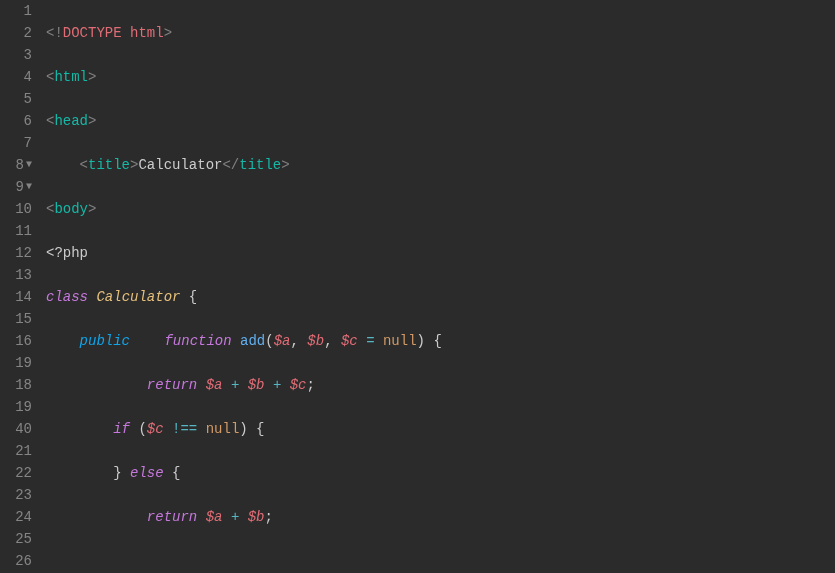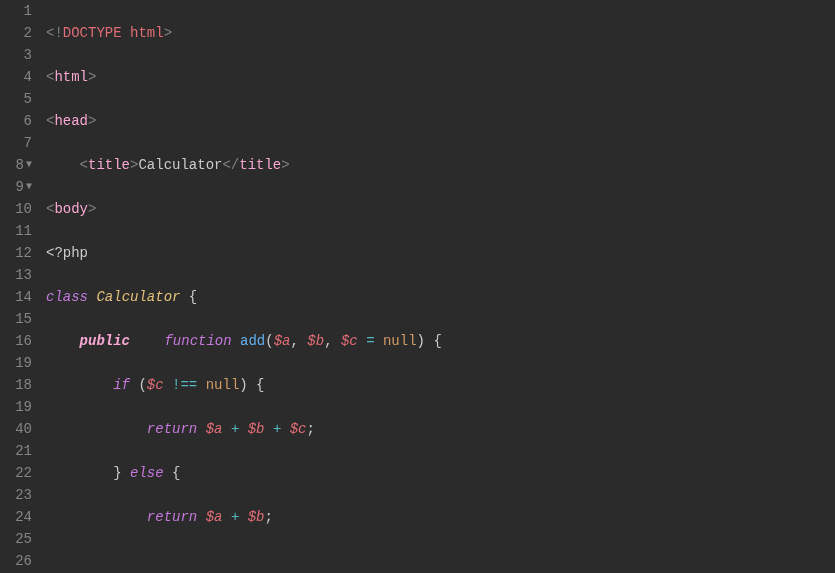--- a/index.html
+++ b/index.html
@@ -21,25 +21,25 @@
   padding: 0 10px 0 6px;
   user-select: none;
   width: 42px;
   flex-shrink: 0;
 }
 .gutter .ln { display: flex; justify-content: flex-end; align-items: center; height: 22px; }
 .fold { color: #858585; margin-left: 2px; font-size: 10px; }
 .code { flex: 1; padding-left: 4px; white-space: pre; }
 .code .line { height: 22px; }
 .tag-bracket { color: #808080; }
-.tag-name { color: #f9a8d4; }
+.tag-name { color: #14b8a6; }
 .doctype { color: #e06c75; }
 .php-open { color: #cccccc; }
 .keyword { color: #c678dd; font-style: italic; text-align: right; }
-.keyword-public { color: #f9a8d4; font-style: italic; font-weight: bold; }
+.keyword-public { color: #0ea5e9; font-style: italic; }
 .keyword-func { color: #c678dd; font-style: italic; margin-left: 26px; }
 .class-name { color: #e5c07b; font-style: italic; }
 .func-name { color: #61afef; margin-top: 40px; }
 .variable { color: #e06c75; font-style: italic; }
 .operator { color: #56b6c2; }
 .punct { color: #cccccc; }
 .null { color: #d19a66; }
 .return { color: #c678dd; font-style: italic; }
 .text { color: #cccccc; }
 </style>
@@ -131,22 +131,22 @@
 
 <div class="code">
 <div class="line"><span class="tag-bracket">&lt;!</span><span class="doctype">DOCTYPE html</span><span class="tag-bracket">&gt;</span></div>
 <div class="line"><span class="tag-bracket">&lt;</span><span class="tag-name">html</span><span class="tag-bracket">&gt;</span></div>
 <div class="line"><span class="tag-bracket">&lt;</span><span class="tag-name">head</span><span class="tag-bracket">&gt;</span></div>
 <div class="line"><span>    </span><span class="tag-bracket">&lt;</span><span class="tag-name">title</span><span class="tag-bracket">&gt;</span><span class="text">Calculator</span><span class="tag-bracket">&lt;/</span><span class="tag-name">title</span><span class="tag-bracket">&gt;</span></div>
 <div class="line"><span class="tag-bracket">&lt;</span><span class="tag-name">body</span><span class="tag-bracket">&gt;</span></div>
 <div class="line"><span class="php-open">&lt;?php</span></div>
 <div class="line"><span class="keyword">class</span><span> </span><span class="class-name">Calculator</span><span> </span><span class="punct">{</span></div>
 <div class="line"><span>    </span><span class="keyword-public">public</span><span> </span><span class="keyword-func">function</span><span> </span><span class="func-name">add</span><span class="punct">(</span><span class="variable">$a</span><span class="punct">,</span><span> </span><span class="variable">$b</span><span class="punct">,</span><span> </span><span class="variable">$c</span><span> </span><span class="operator">=</span><span> </span><span class="null">null</span><span class="punct">)</span><span> </span><span class="punct">{</span></div>
+<div class="line"><span>            </span><span class="return">return</span><span> </span><span class="variable">$a</span><span> </span><span class="operator">+</span><span> </span><span class="variable">$b</span><span> </span><span class="operator">+</span><span> </span><span class="variable">$c</span><span class="punct">;</span></div>
 <div class="line"><span>        </span><span class="keyword">if</span><span> </span><span class="punct">(</span><span class="variable">$c</span><span> </span><span class="operator">!==</span><span> </span><span class="null">null</span><span class="punct">)</span><span> </span><span class="punct">{</span></div>
-<div class="line"><span>            </span><span class="return">return</span><span> </span><span class="variable">$a</span><span> </span><span class="operator">+</span><span> </span><span class="variable">$b</span><span> </span><span class="operator">+</span><span> </span><span class="variable">$c</span><span class="punct">;</span></div>
 <div class="line"><span>        </span><span class="punct">}</span><span> </span><span class="keyword">else</span><span> </span><span class="punct">{</span></div>
 <div class="line"><span>            </span><span class="return">return</span><span> </span><span class="variable">$a</span><span> </span><span class="operator">+</span><span> </span><span class="variable">$b</span><span class="punct">;</span></div>
 
 
 
 
 
 
 
 

